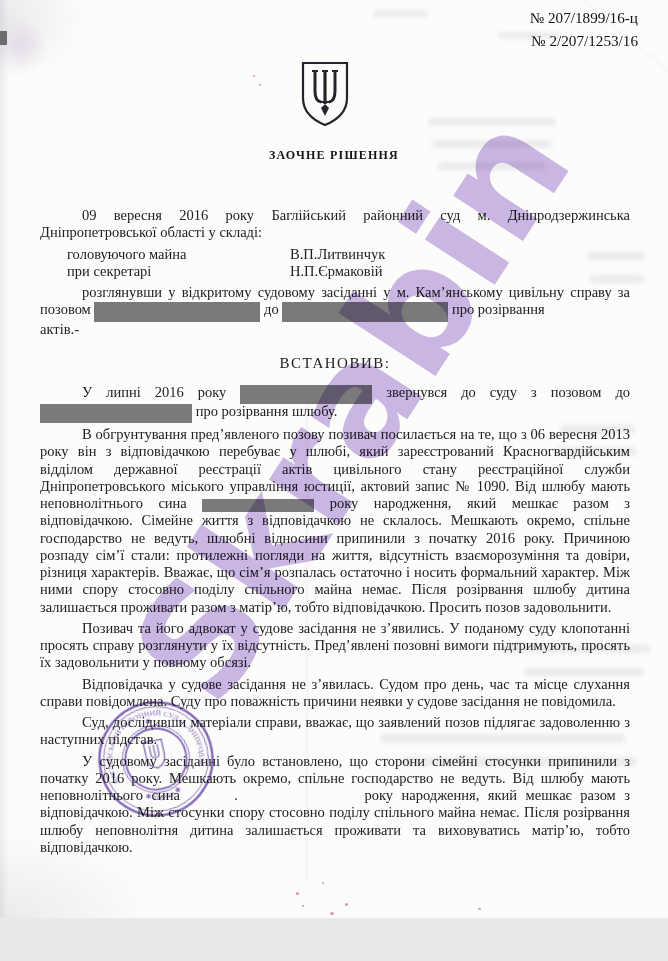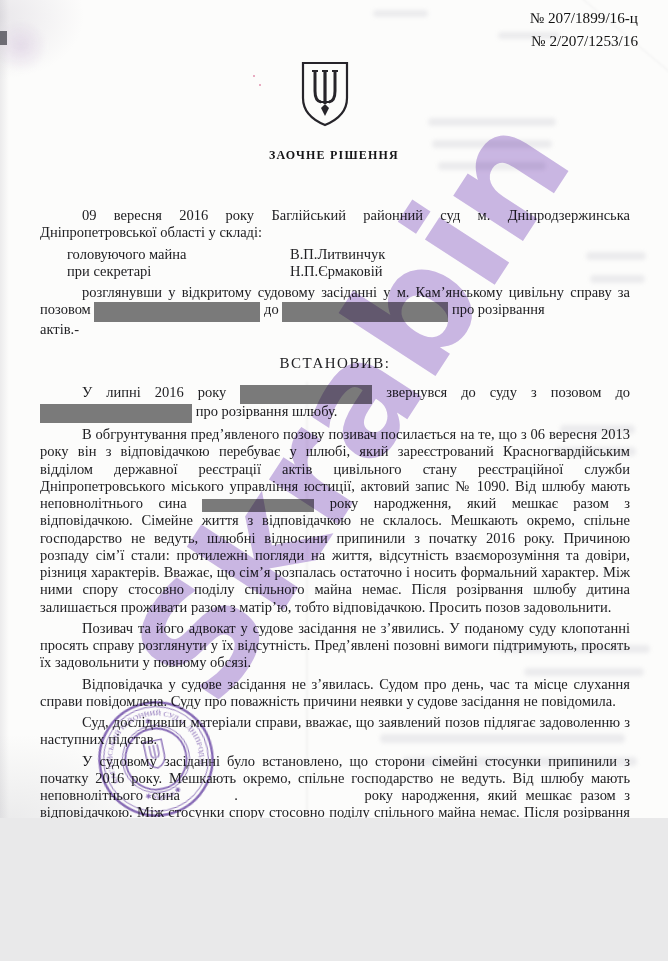--- a/index.html
+++ b/index.html
@@ -1,17 +1,17 @@
 <!DOCTYPE html>
 <html><head>
 <meta charset="utf-8">
 <style>
   html,body{margin:0;padding:0;background:#e9e9ea;}
   #page{
-    position:relative;width:668px;height:818px;overflow:hidden;
+    position:relative;width:668px;height:918px;overflow:hidden;
     background:
       linear-gradient(90deg, rgba(150,148,158,.16) 0, rgba(150,148,158,0) 9px),
       radial-gradient(ellipse 120px 90px at 0% 2%, rgba(168,158,178,.22), transparent 70%),
       radial-gradient(ellipse 200px 120px at 2% 100%, rgba(160,160,168,.18), transparent 70%),
       #fcfcfb;
     font-family:"Liberation Serif", serif;color:#1e1e20;text-decoration:underline;
   }
   
   .case-nums{position:absolute;top:7px;right:30px;text-align:right;
     font-size:15.2px;line-height:22.5px;color:#111;}

